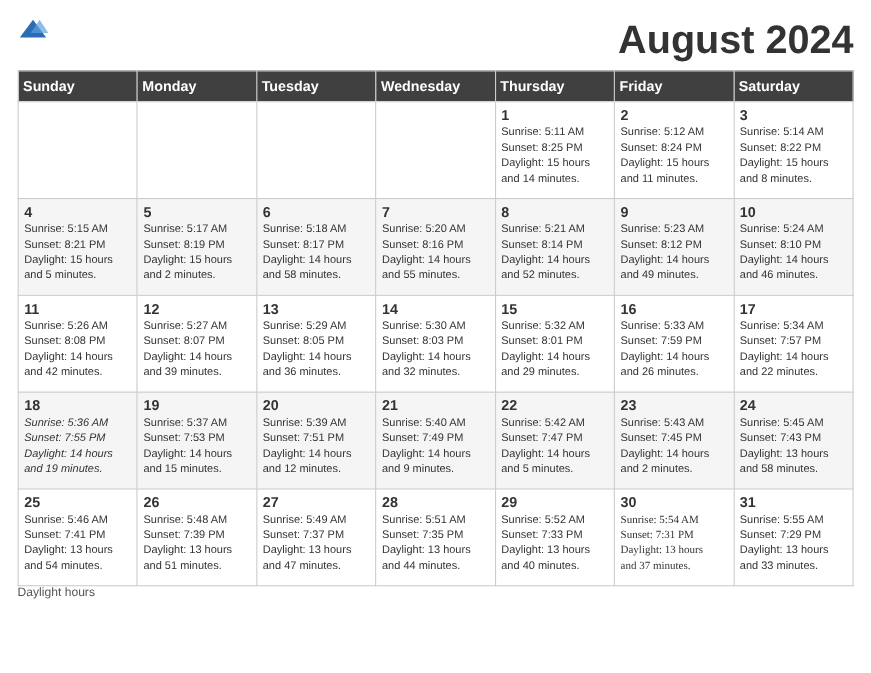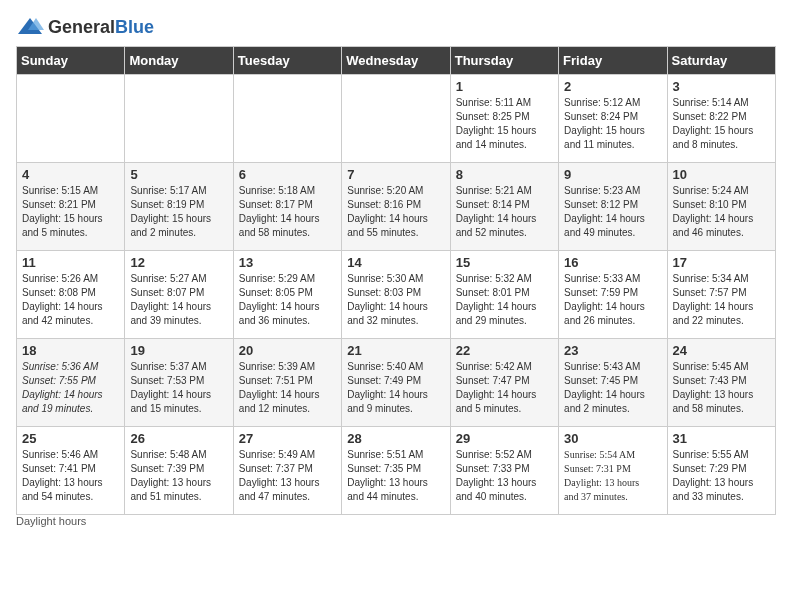--- a/index.html
+++ b/index.html
@@ -98,25 +98,23 @@
   </style>
 </head>
 <body>
 
 <div class="header-area">
   <div class="logo">
     <svg class="logo-icon" viewBox="0 0 28 22">
       <polygon points="14,2 26,18 2,18" fill="#2a6db5"></polygon>
       <polygon points="20,2 28,14 12,14" fill="#5ba3e0" opacity="0.7"></polygon>
     </svg>
-    <div>
-      <span class="logo-text-general">General</span><span class="logo-text-blue">Blue</span>
-    </div>
   </div>
   <div class="title-area">
+    <div class="month-title">August 2024</div>
   </div>
 </div>
 
 <table class="calendar-table">
   <thead>
     <tr>
       <th>Sunday</th>
       <th>Monday</th>
       <th>Tuesday</th>
       <th>Wednesday</th>

